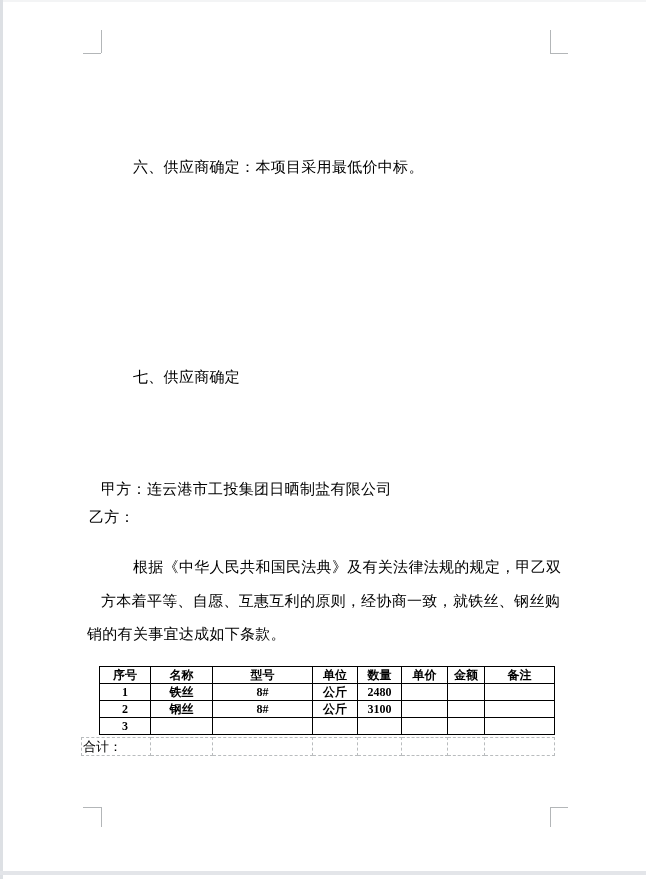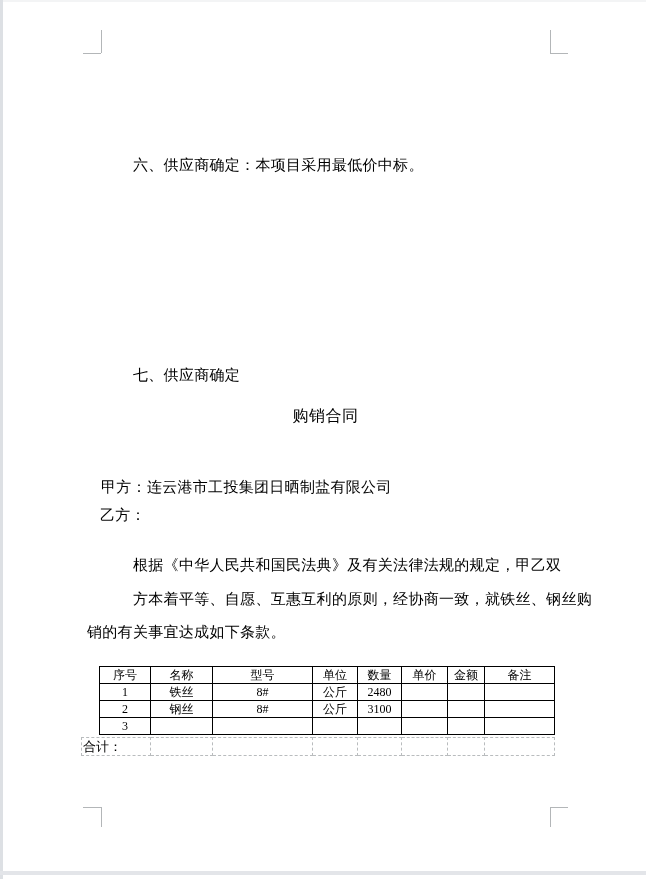--- a/index.html
+++ b/index.html
@@ -23,21 +23,20 @@
   .edge-bottom { position:absolute; left:0; top:871px; width:646px; height:4px; background:#e3e5e9; }
   
   .mark { position:absolute; background:#b3b6b8; }
   
   .line {
     position: absolute;
     font-size: 15px;
     line-height: 18px;
     white-space: pre;
     letter-spacing: 0.3px;
-    font-family: Liberation Mono, monospace;
   }
   .title-line {
     position: absolute;
     left: 101px;
     width: 449px;
     text-align: center;
     font-size: 16px;
     line-height: 18px;
     white-space: pre;
     letter-spacing: 0.5px;
@@ -46,21 +45,21 @@
   table.grid {
     position: absolute;
     left: 99px;
     top: 666px;
     width: 455px;
     border-collapse: collapse;
     table-layout: fixed;
   }
   table.grid th, table.grid td {
     border: 1px solid #000;
-    font-weight: normal;
+    font-weight: bold;
     font-size: 12px;
     line-height: 13px;
     text-align: center;
     height: 17px;
     padding: 0 1px;
     overflow: hidden;
     white-space: nowrap;
   }
   
   table.total-grid {
@@ -97,27 +96,26 @@
   <div class="mark" style="left:83px;  top:53px;  width:18px; height:1px;"></div>
   <div class="mark" style="left:550px; top:30px;  width:1px;  height:23px;"></div>
   <div class="mark" style="left:550px; top:53px;  width:18px; height:1px;"></div>
   <div class="mark" style="left:101px; top:807px; width:1px;  height:20px;"></div>
   <div class="mark" style="left:83px;  top:807px; width:18px; height:1px;"></div>
   <div class="mark" style="left:550px; top:807px; width:1px;  height:20px;"></div>
   <div class="mark" style="left:550px; top:807px; width:18px; height:1px;"></div>
 
   <div class="line" style="left:133px; top:158px;">六、供应商确定：本项目采用最低价中标。</div>
   <div class="line" style="left:133px; top:368px;">七、供应商确定</div>
-  <div class="title-line" style="top:407px;">购销合同</div>
   <div class="line" style="left:101px; top:480px;">甲方：连云港市工投集团日晒制盐有限公司</div>
-  <div class="line" style="left:100px; top:508px;text-align:center;">乙方：</div>
+  <div class="line" style="left:89px; top:508px;text-align:center;">乙方：</div>
 
   <div>
     <div class="line" style="left:133px; top:558px;">根据《中华人民共和国民法典》及有关法律法规的规定，甲乙双</div>
-    <div class="line" style="left:101px; top:592px;margin-left:32px;">方本着平等、自愿、互惠互利的原则，经协商一致，就铁丝、钢丝购</div>
+    <div class="line" style="left:101px; top:592px;">方本着平等、自愿、互惠互利的原则，经协商一致，就铁丝、钢丝购</div>
     <div class="line" style="left:87px; top:625px;">销的有关事宜达成如下条款。</div>
   </div>
 
   <table class="grid">
     <colgroup>
       <col style="width:51px">
         <col style="width:62px">
         <col style="width:100px">
         <col style="width:45px">
       <col style="width:44px">

